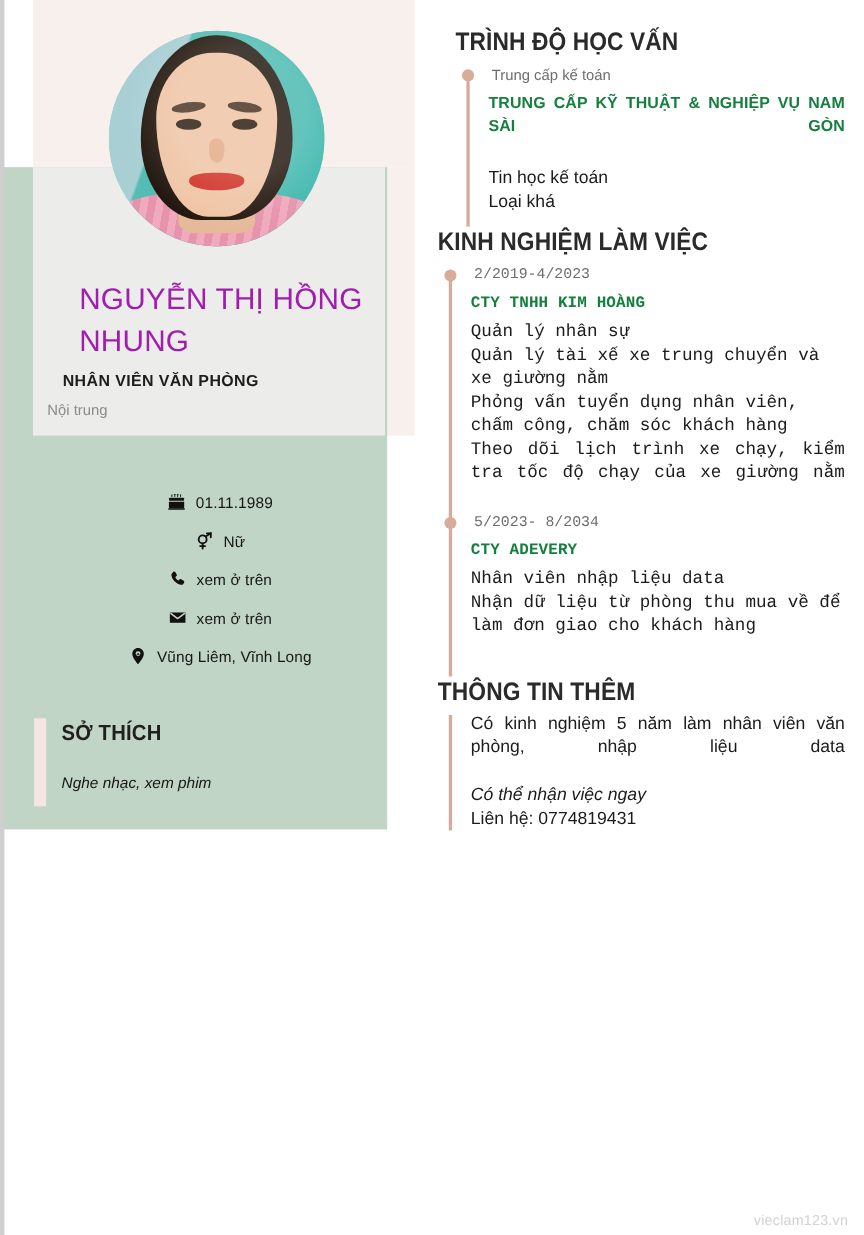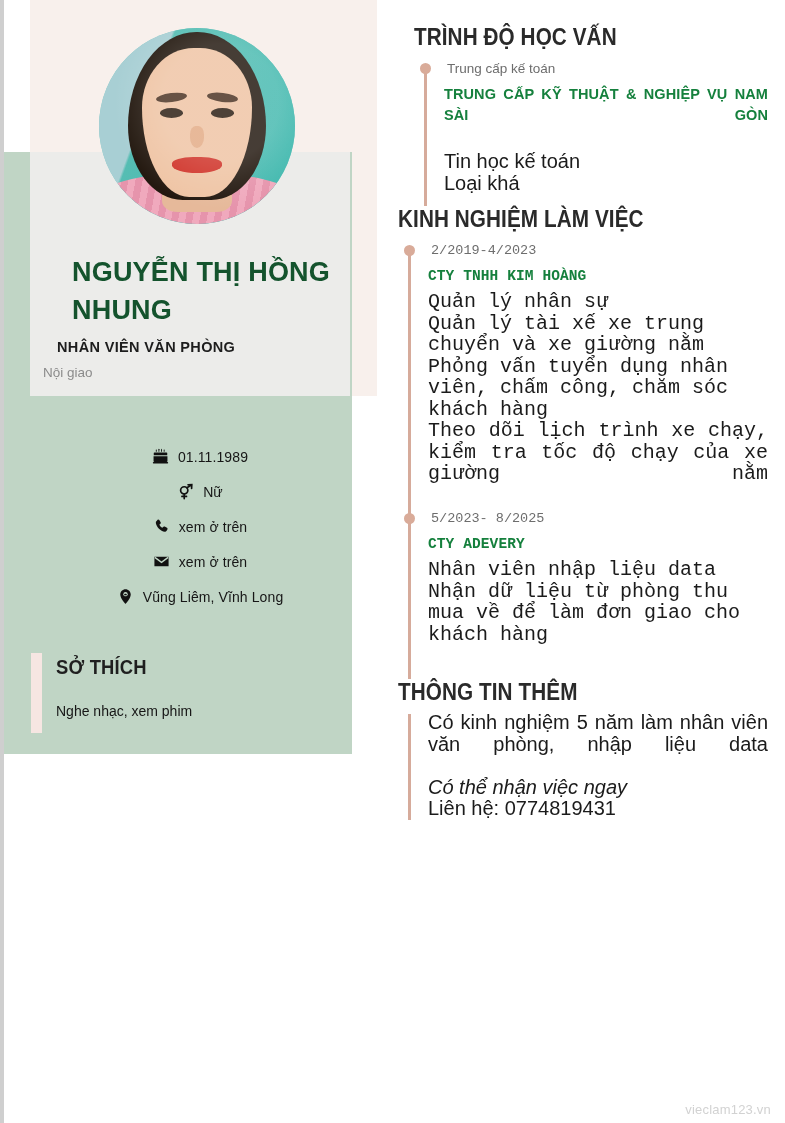--- a/index.html
+++ b/index.html
@@ -103,24 +103,24 @@
   .ph-lip     { position:absolute; left:37%; top:66%; width:26%; height:8%;
                   background:#cf3026; border-radius:44% 44% 52% 52%; }
   .ph-shade   { position:absolute; inset:0;
                   background:radial-gradient(circle at 62% 38%, rgba(255,255,255,.16) 0 34%, rgba(0,0,0,0) 62%); }
 
   .cand-name {
     position: absolute;
     left: 72px; top: 253px;
     width: 330px;
     font-size: 27px;
-    font-weight: 700;
+    font-weight: 400;
     letter-spacing: .2px;
     line-height: 38px;
-    color: #14532d;
+    color: #a21caf;
     z-index: 12;
     white-space: pre-line;
   }
 
   .cand-role {
     position: absolute;
     left: 57px; top: 339px;
     font-size: 14.5px;
     font-weight: 700;
     letter-spacing: .35px;
@@ -181,20 +181,21 @@
     z-index: 12;
     transform: scaleX(.92);
     transform-origin: left center;
   }
   .hobby-text {
     position: absolute;
     left: 56px; top: 703px;
     font-size: 14px;
     color: #161616;
     z-index: 12;
+    font-style: italic;
   }
 
   
   .right {
     position: absolute;
     left: 398px; top: 0;
     width: 370px;
     z-index: 20;
   }
 
@@ -238,21 +239,21 @@
     font-size: 14.5px;
     font-weight: 700;
     color: #15803d;
     line-height: 21px;
     margin-top: 4px;
     letter-spacing: .1px;
   }
   .org.just { text-align: justify; }
   .org.just::after { content: ""; display: inline-block; width: 100%; }
   .desc {
-    font-size: 20px;
+    font-size: 16px;
     color: #1b1b1b;
     line-height: 21.5px;
     margin-top: 4px;
   }
   .desc.just { text-align: justify; }
   .desc.just::after { content: ""; display: inline-block; width: 100%; }
 
   .watermark {
     position: absolute;
     right: 14px; bottom: 6px;
@@ -285,21 +286,21 @@
     <div class="ph-eye l"></div>
     <div class="ph-eye r"></div>
     <div class="ph-nose"></div>
     <div class="ph-lip"></div>
     <div class="ph-shade"></div>
   </div>
 
   <div class="cand-name">NGUYỄN THỊ HỒNG
 NHUNG</div>
   <div class="cand-role">NHÂN VIÊN VĂN PHÒNG</div>
-  <div class="cand-objective">Nội giao</div>
+  <div class="cand-objective">Nội trung</div>
 
   <div class="contact">
 
     <div class="contact-row">
       <span class="contact-ico">
         <svg width="17" height="17" viewBox="0 0 24 24" fill="currentColor">
           <rect x="5.4" y="2" width="1.3" height="3.4" rx=".6"></rect>
           <rect x="9.1" y="1.2" width="1.3" height="4.2" rx=".6"></rect>
           <rect x="12.8" y="1.2" width="1.3" height="4.2" rx=".6"></rect>
           <rect x="16.5" y="2" width="1.3" height="3.4" rx=".6"></rect>
@@ -387,21 +388,21 @@
           <div class="period">2/2019-4/2023</div>
           <div class="org">CTY TNHH KIM HOÀNG</div>
           <div class="desc">Quản lý nhân sự</div>
           <div class="desc" style="margin-top:0;">Quản lý tài xế xe trung chuyển và xe giường nằm</div>
           <div class="desc" style="margin-top:0;">Phỏng vấn tuyển dụng nhân viên, chấm công, chăm sóc khách hàng</div>
           <div class="desc just" style="margin-top:0;">Theo dõi lịch trình xe chạy, kiểm tra tốc độ chạy của xe giường nằm</div>
         </div>
 
         <div class="tl-entry" style="margin-top:2px;">
           <div class="tl-dot"></div>
-          <div class="period">5/2023- 8/2025</div>
+          <div class="period">5/2023- 8/2034</div>
           <div class="org">CTY ADEVERY</div>
           <div class="desc">Nhân viên nhập liệu data</div>
           <div class="desc" style="margin-top:0;">Nhận dữ liệu từ phòng thu mua về để làm đơn giao cho khách hàng</div>
         </div>
 
         <div style="height:34px;"></div>
       </div>
     </div>
 
     <div style="margin-top:-2px;">

